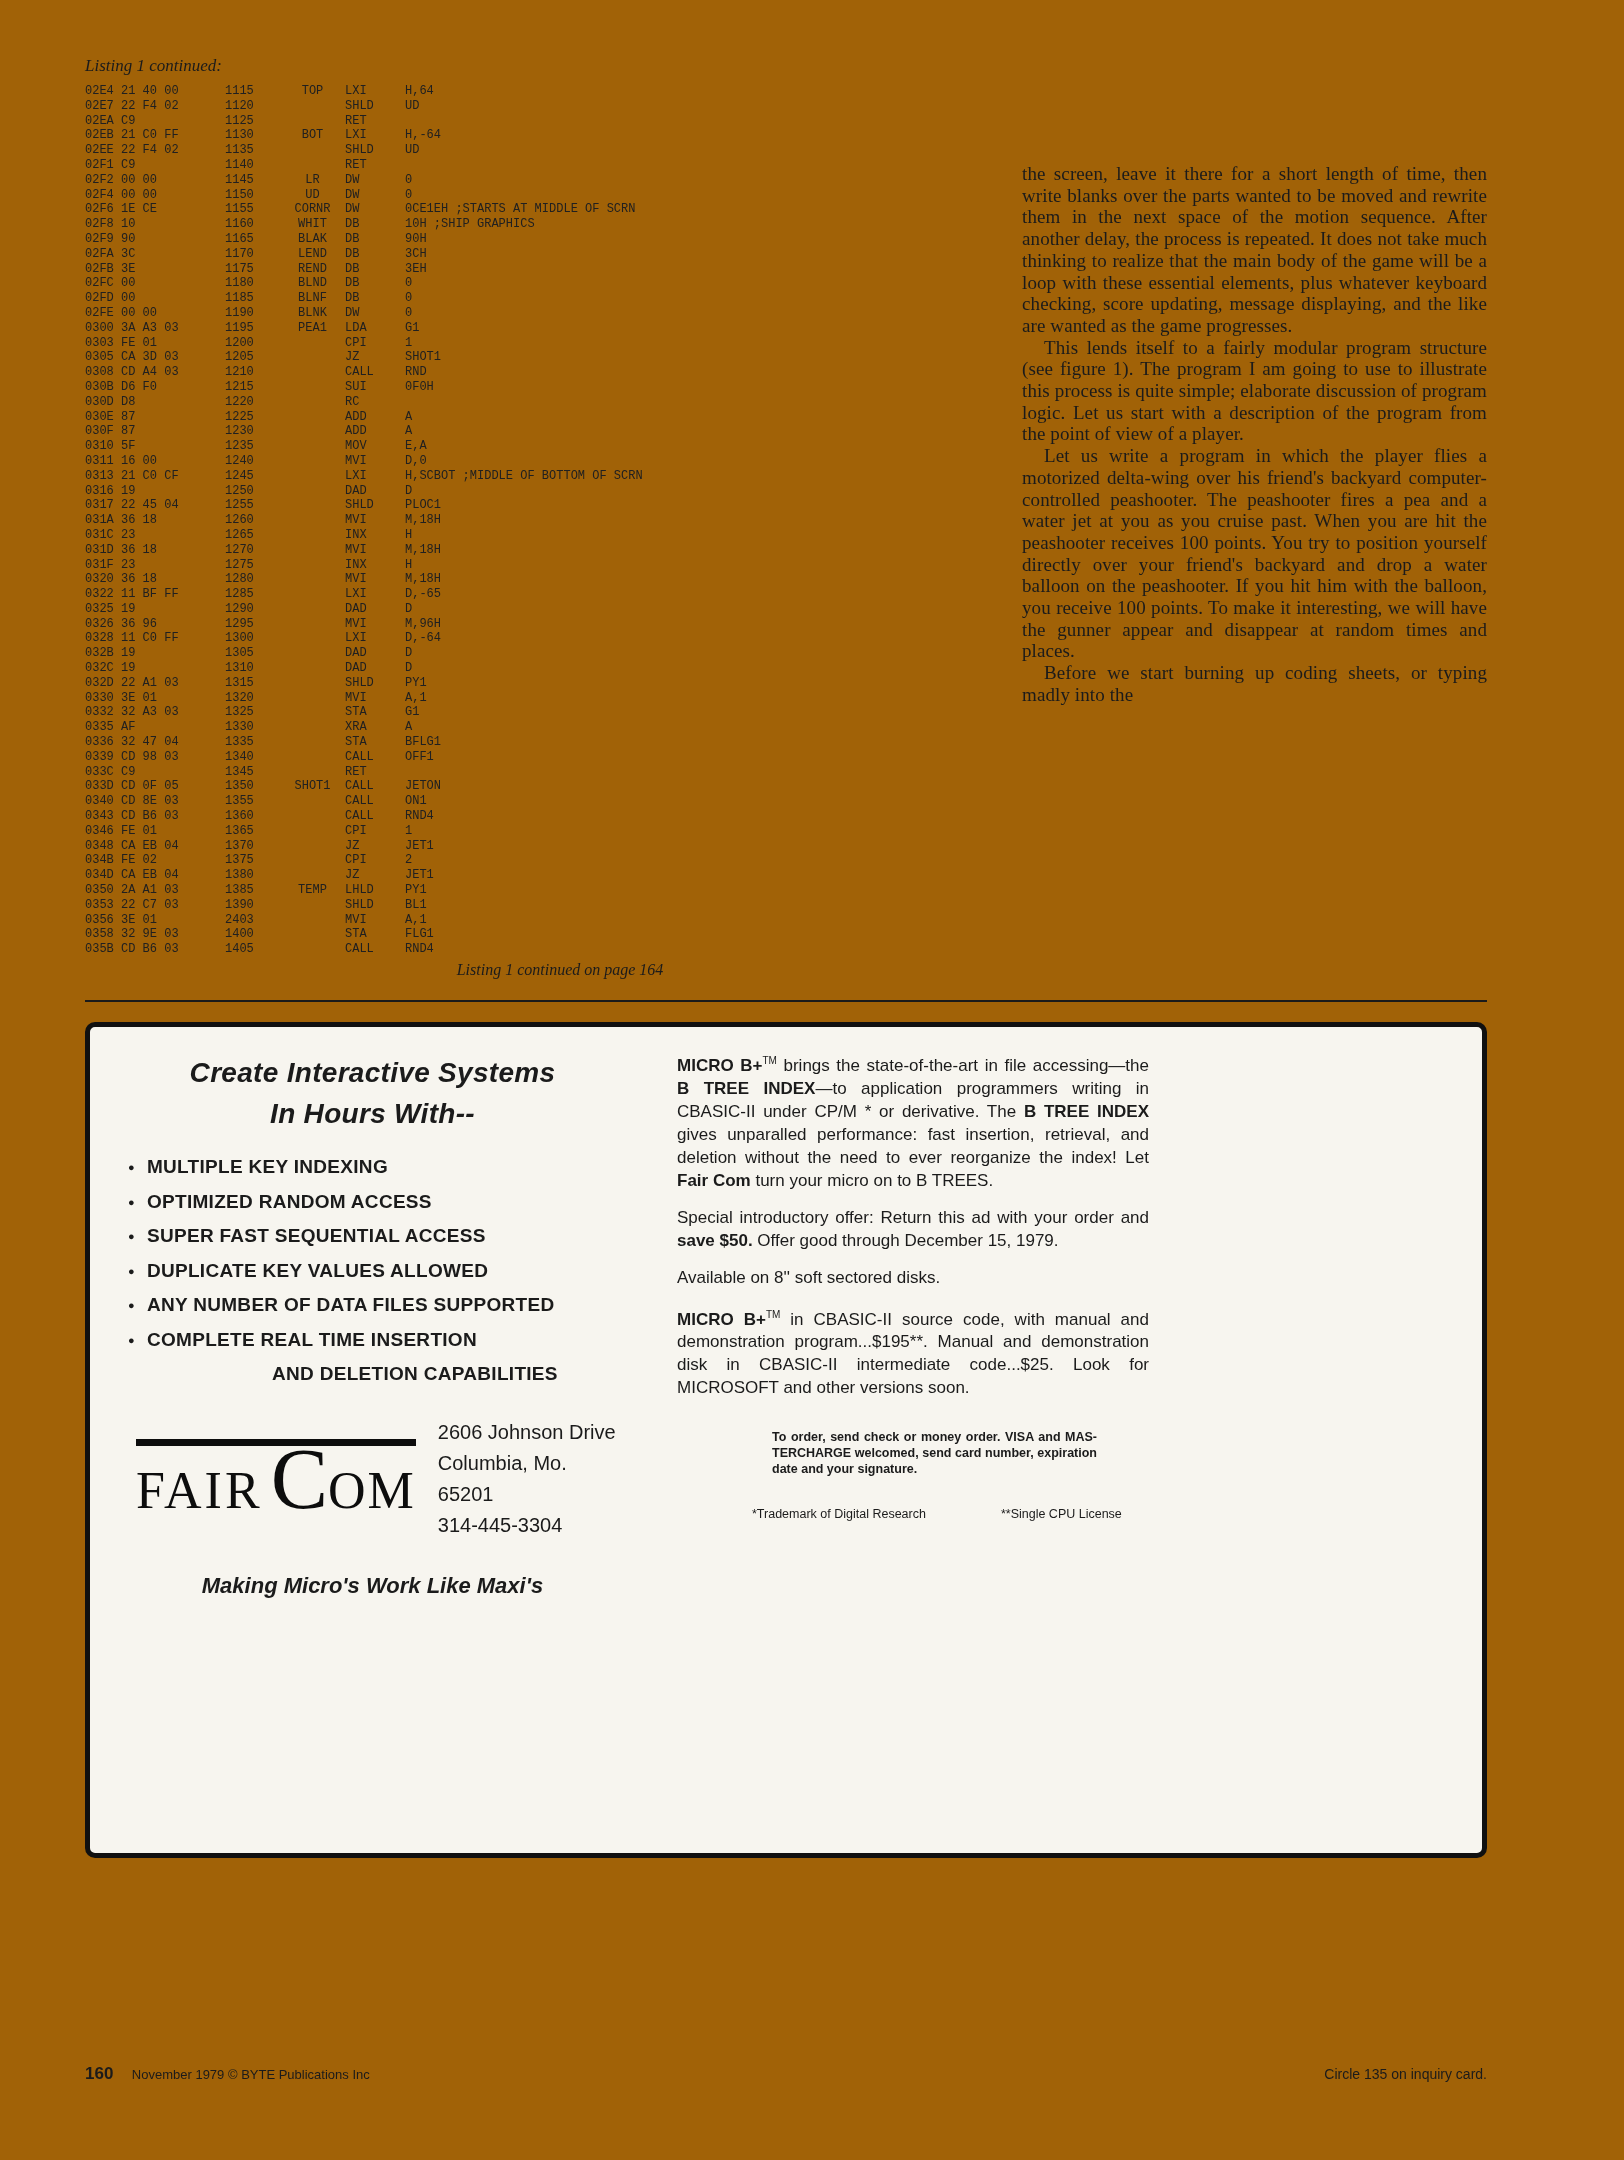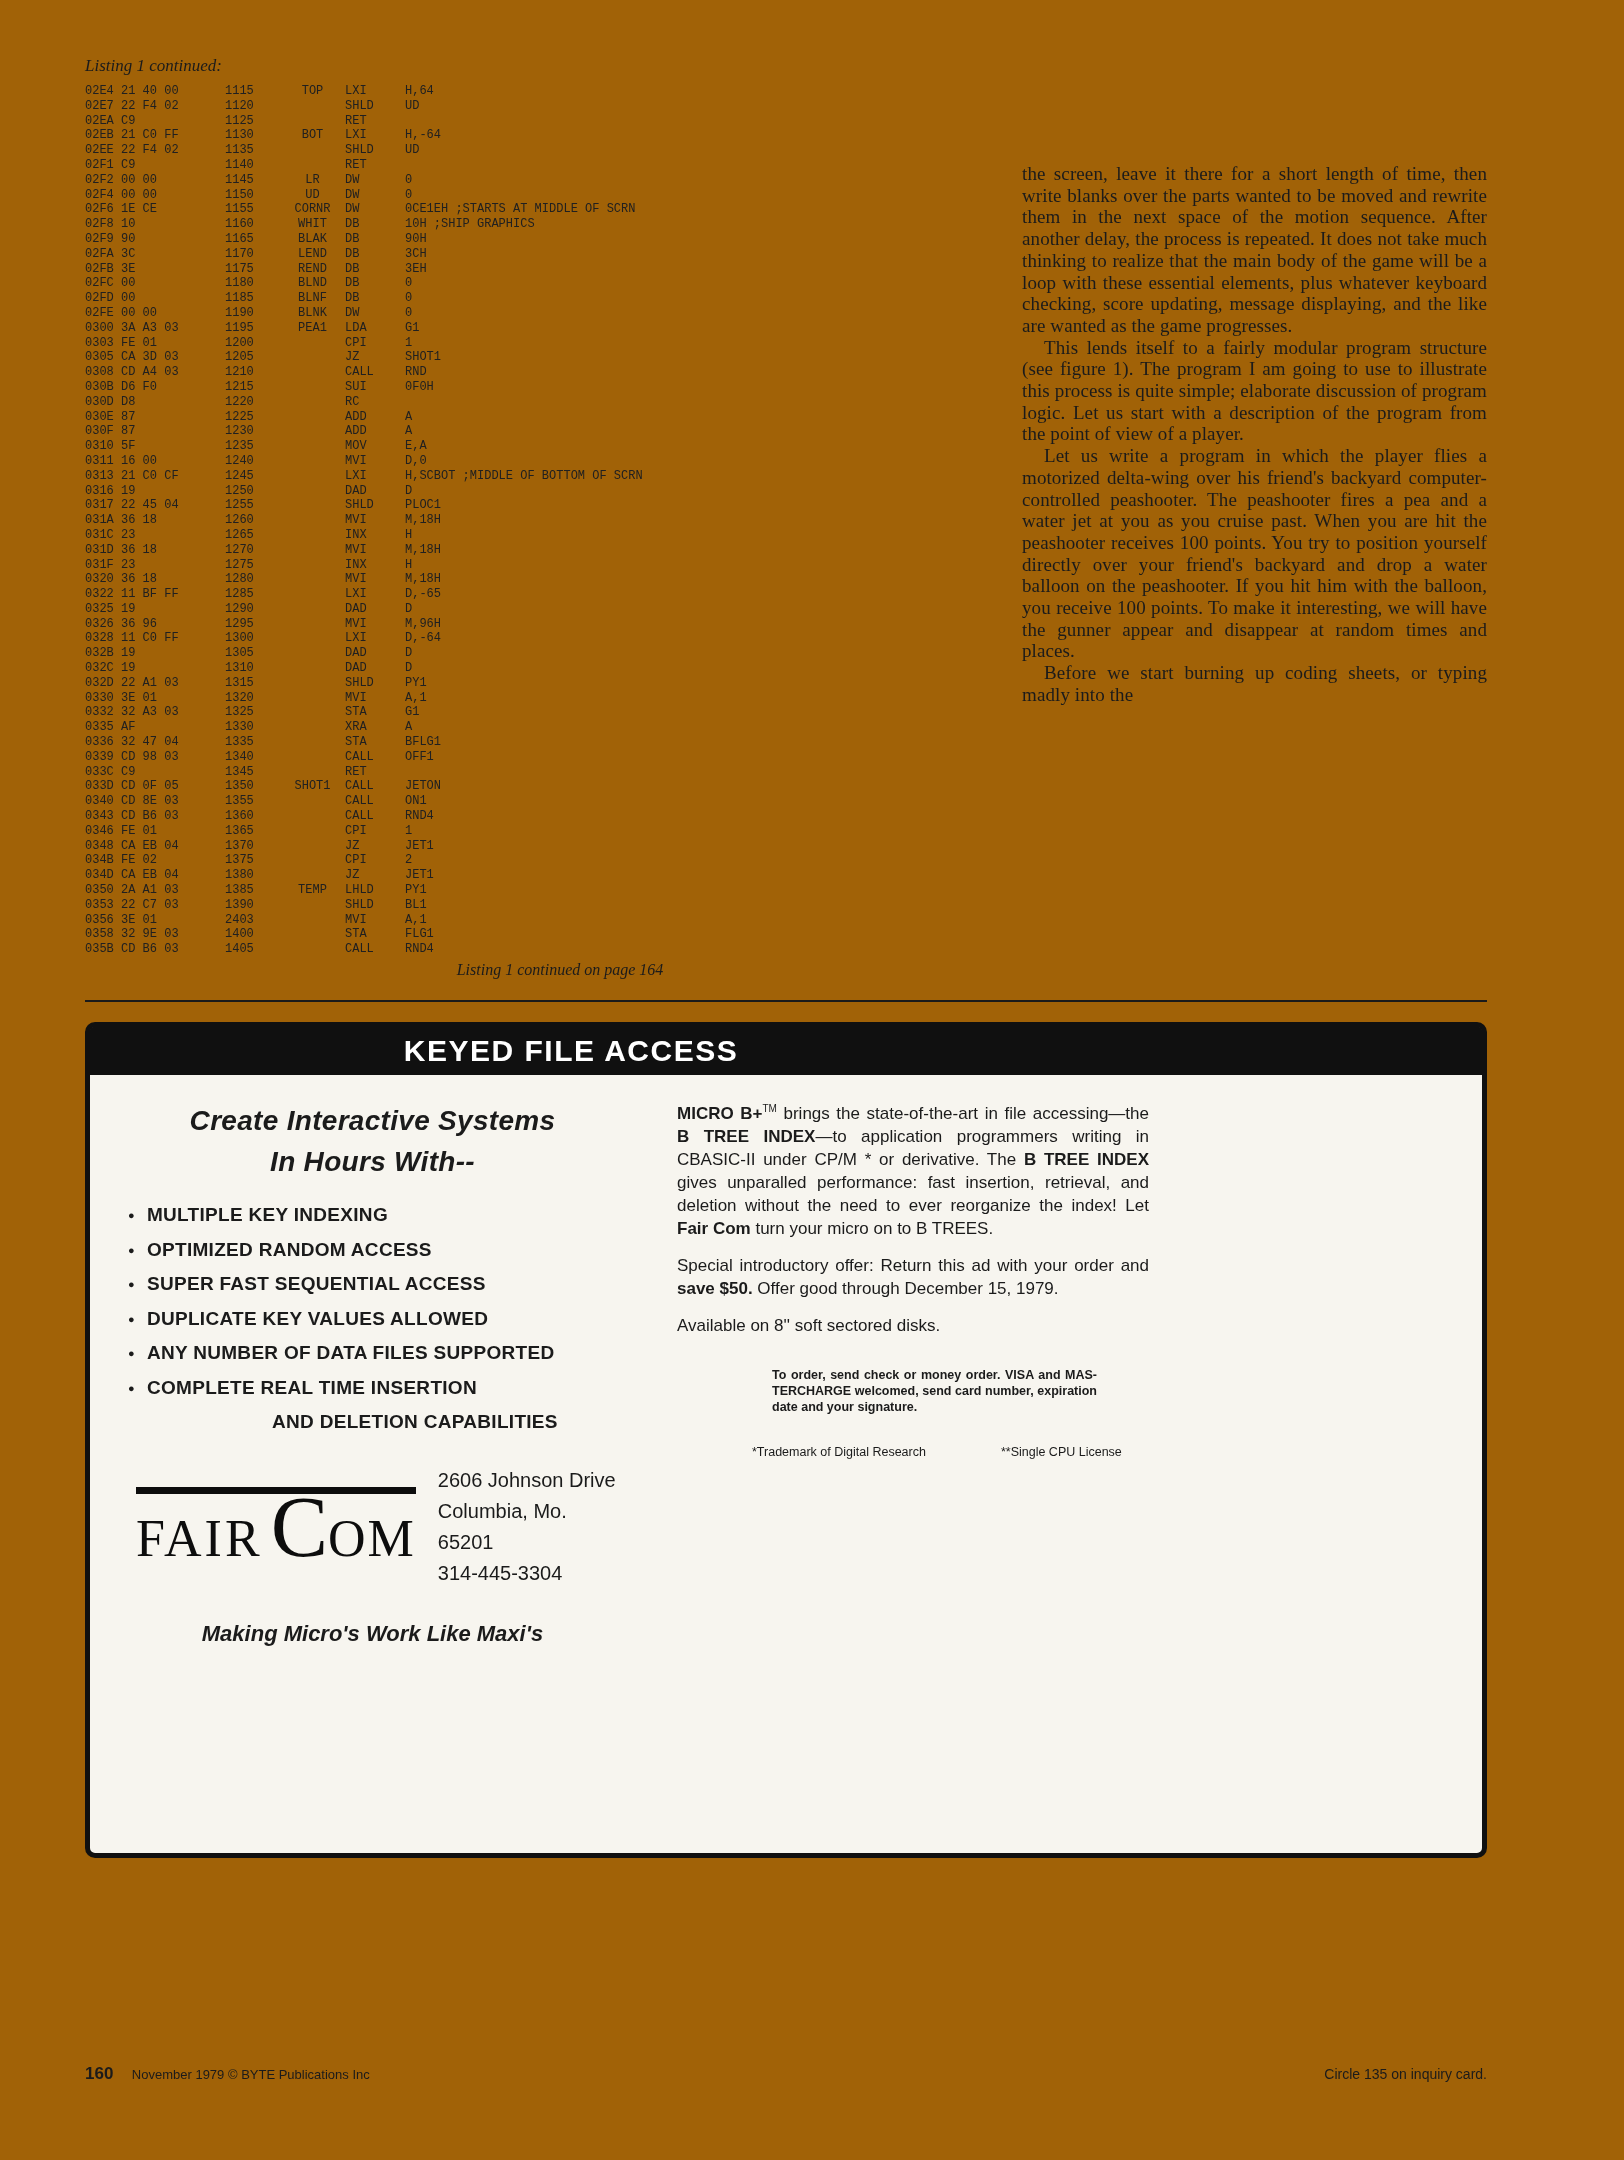--- a/index.html
+++ b/index.html
@@ -152,23 +152,20 @@
   <div class="article">
       <p class="art-p">the screen, leave it there for a short length of time, then write blanks over the parts wanted to be moved and rewrite them in the next space of the motion sequence. After another delay, the process is repeated. It does not take much thinking to realize that the main body of the game will be a loop with these essential elements, plus whatever keyboard checking, score updating, message displaying, and the like are wanted as the game progresses.</p>
       <p class="art-p ind">This lends itself to a fairly modular program structure (see figure 1). The program I am going to use to illustrate this process is quite simple; elaborate discussion of program logic. Let us start with a description of the program from the point of view of a player.</p>
       <p class="art-p ind">Let us write a program in which the player flies a motorized delta-wing over his friend's backyard computer-controlled peashooter. The peashooter fires a pea and a water jet at you as you cruise past. When you are hit the peashooter receives 100 points. You try to position yourself directly over your friend's backyard and drop a water balloon on the peashooter. If you hit him with the balloon, you receive 100 points. To make it interesting, we will have the gunner appear and disappear at random times and places.</p>
       <p class="art-p ind">Before we start burning up coding sheets, or typing madly into the</p>
     </div>
 
   <div class="rule"></div>
 
   <div class="adbox">
-    <div class="banner">
-      <span>KEYED FILE ACCESS</span>
-    </div>
     <div class="adbody">
       <div class="adleft">
         <div class="headline">
           <div>Create Interactive Systems</div>
           <div>In Hours With--</div>
         </div>
         <div class="bullets">
             <div class="bullet-item">
               <span class="dot">●</span>
               <span>MULTIPLE KEY INDEXING</span>
@@ -207,20 +204,21 @@
               <div class="addr-line">314-445-3304</div>
             </div>
         </div>
         <div class="tagline">Making Micro's Work Like Maxi's</div>
       </div>
       <div class="adright">
         <div>
             <p class="ad-p"><span class="b">MICRO B+</span><sup>TM</sup><span> brings the state-of-the-art in file accessing—the </span><span class="b">B TREE INDEX</span><span>—to application programmers writing in CBASIC-II under CP/M * or derivative. The </span><span class="b">B TREE INDEX</span><span> gives unparalled performance: fast insertion, retrieval, and deletion without the need to ever reorganize the index! Let </span><span class="b">Fair Com</span><span> turn your micro on to B TREES.</span></p>
             <p class="ad-p"><span>Special introductory offer: Return this ad with your order and </span><span class="b">save $50.</span><span> Offer good through December 15, 1979.</span></p>
             <p class="ad-p"><span>Available on 8'' soft sectored disks.</span></p>
+            <p class="ad-p"><span class="b">MICRO B+</span><sup>TM</sup><span> in CBASIC-II source code, with manual and demonstration program...$195**. Manual and demonstration disk in CBASIC-II intermediate code...$25. Look for MICROSOFT and other versions soon.</span></p>
           </div>
         <div class="ordernote"><span>To order, send check or money order. </span><span class="b">VISA</span><span> and </span><span class="b">MAS-TERCHARGE</span><span> welcomed, send card number, expiration date and your signature.</span></div>
         <div class="footnotes">
             <span class="fn">*Trademark of Digital Research</span>
             <span class="fn">**Single CPU License</span>
           </div>
       </div>
     </div>
   </div>
 

